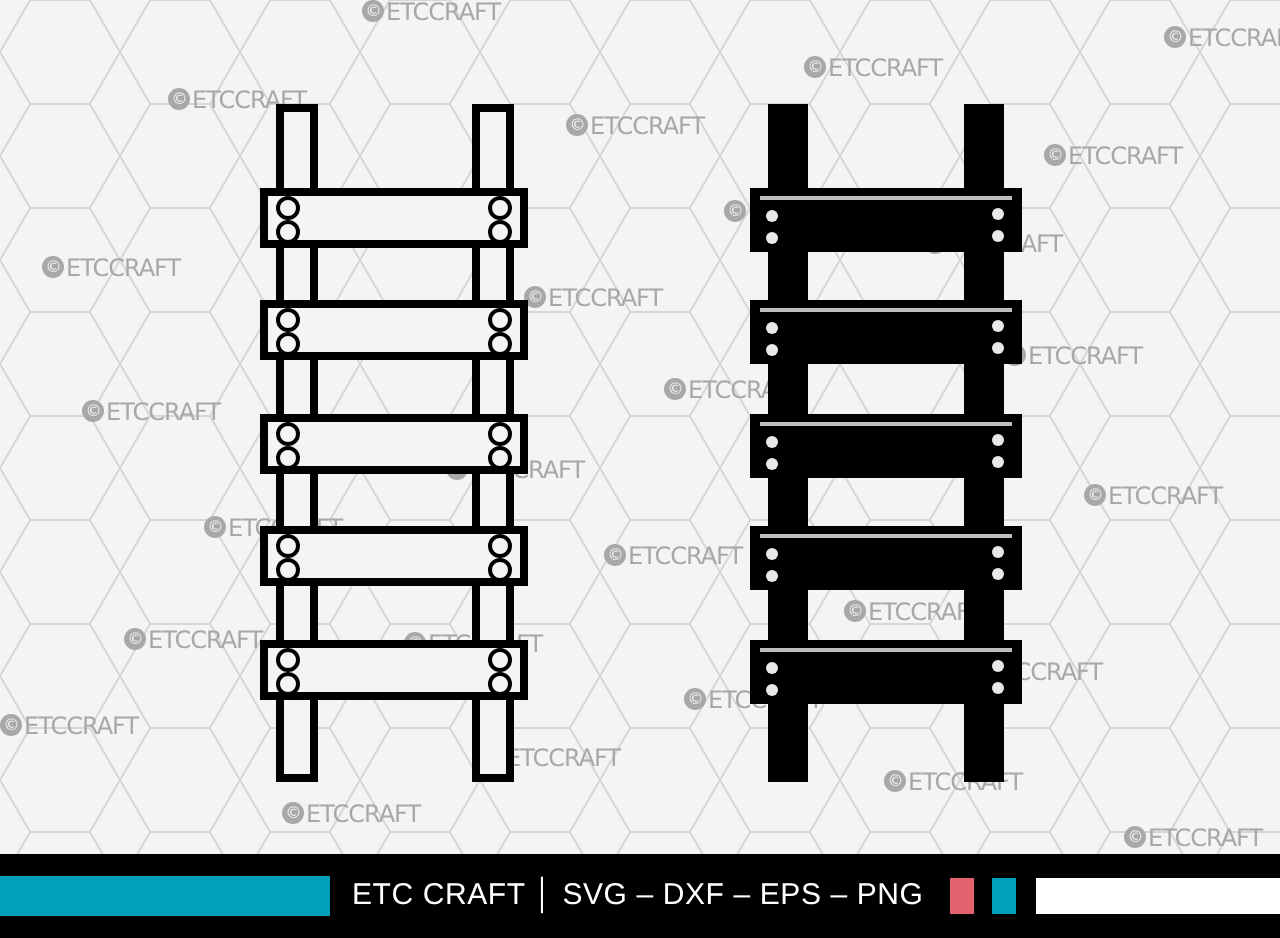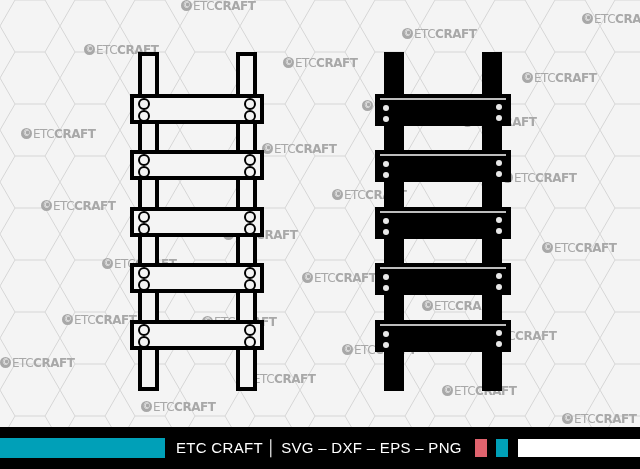--- a/index.html
+++ b/index.html
@@ -1,21 +1,21 @@
 <!DOCTYPE html>
 <html><head>
 <meta charset="utf-8">
 <style>
   html,body{margin:0;padding:0;}
   body{width:640px;height:469px;overflow:hidden;position:relative;background:#f3f3f3;font-family:"Liberation Sans",sans-serif;}
   .bg{position:absolute;left:0;top:0;width:640px;height:427px;background:#f4f4f4;overflow:hidden;}
   .bg svg{position:absolute;left:0;top:0;}
   .wm{position:absolute;font-family:"DejaVu Sans",sans-serif;font-size:12px;color:#a8a8a8;letter-spacing:-0.5px;white-space:nowrap;line-height:12px;}
   .wm .c{display:inline-block;width:11px;height:11px;border-radius:50%;background:#a8a8a8;color:#f4f4f4;font-size:8px;text-align:center;line-height:11px;margin-right:1px;vertical-align:top;}
-  .wm .lt{font-weight:700;text-align:right;}
+  .wm .lt{font-weight:400;text-align:right;}
   .ladder{position:absolute;}
   .rail{position:absolute;box-sizing:border-box;}
   .rung{position:absolute;box-sizing:border-box;}
   .outline .rail{border:4px solid #000;background:#f4f4f4;}
   .outline .rung{border:4px solid #000;background:#f4f4f4;}
   .outline .hole{position:absolute;width:8px;height:8px;border:2px solid #000;border-radius:50%;box-sizing:content-box;}
   .solid .rail{background:#000;}
   .solid .rung{background:#000;}
   .solid .line{position:absolute;height:2px;background:#bdbdbd;}
   .solid .hole{position:absolute;width:6px;height:6px;border-radius:50%;background:#e8e8e8;}

